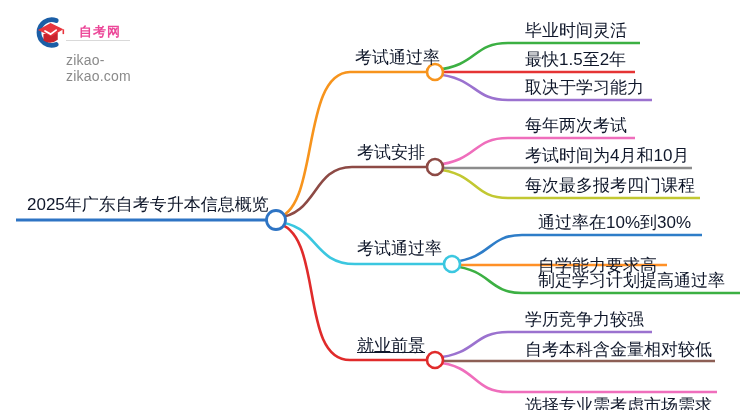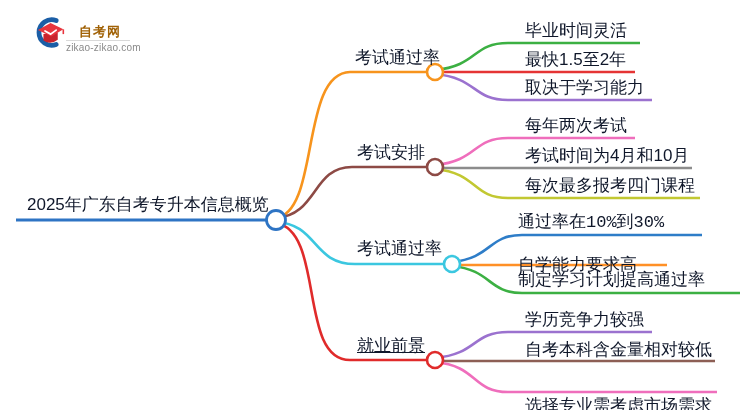--- a/index.html
+++ b/index.html
@@ -8,25 +8,25 @@
     font-family:"Liberation Sans","DejaVu Sans",sans-serif;
   }
   .canvas svg.lines{position:absolute;left:0;top:0;}
   .txt{position:absolute;white-space:nowrap;color:#0f172a;}
   .title{font-size:17px;line-height:22px;}
   .branch-label{font-size:17px;line-height:21px;}
   .leaf-label{font-size:17px;line-height:21px;}
   
   .logo{position:absolute;left:33px;top:13px;width:110px;height:40px;cursor:pointer;}
   .logo-icon{position:absolute;left:0;top:2px;width:32px;height:35px;}
-  .logo-name{position:absolute;left:46px;top:10px;font-size:13px;font-weight:bold;color:#a16207;letter-spacing:1px;}
+  .logo-name{position:absolute;left:46px;top:10px;font-size:13px;font-weight:bold;color:#ec4899;letter-spacing:1px;}
   .logo-divider{position:absolute;left:33px;top:27px;width:64px;height:1px;background:#d9d9d9;}
-  .logo-domain{position:absolute;left:33px;top:29px;font-size:10px;color:#8a8a8a;letter-spacing:0.2px;}
+  .logo-domain{position:absolute;left:33px;top:39px;font-size:14px;color:#8a8a8a;letter-spacing:0.2px;}
   
-  .lx1{left:525px;} .lx3{left:518px;font-family:Liberation Mono, monospace;}
+  .lx1{left:525px;} .lx3{left:538px;}
 </style>
 </head>
 <body>
 
 <div class="canvas">
 
   <svg class="lines" width="750" height="410" viewBox="0 0 750 410">
 
     <path d="M16,220 H266" fill="none" stroke-width="3.2" stroke="#2e74c4"></path>
 

